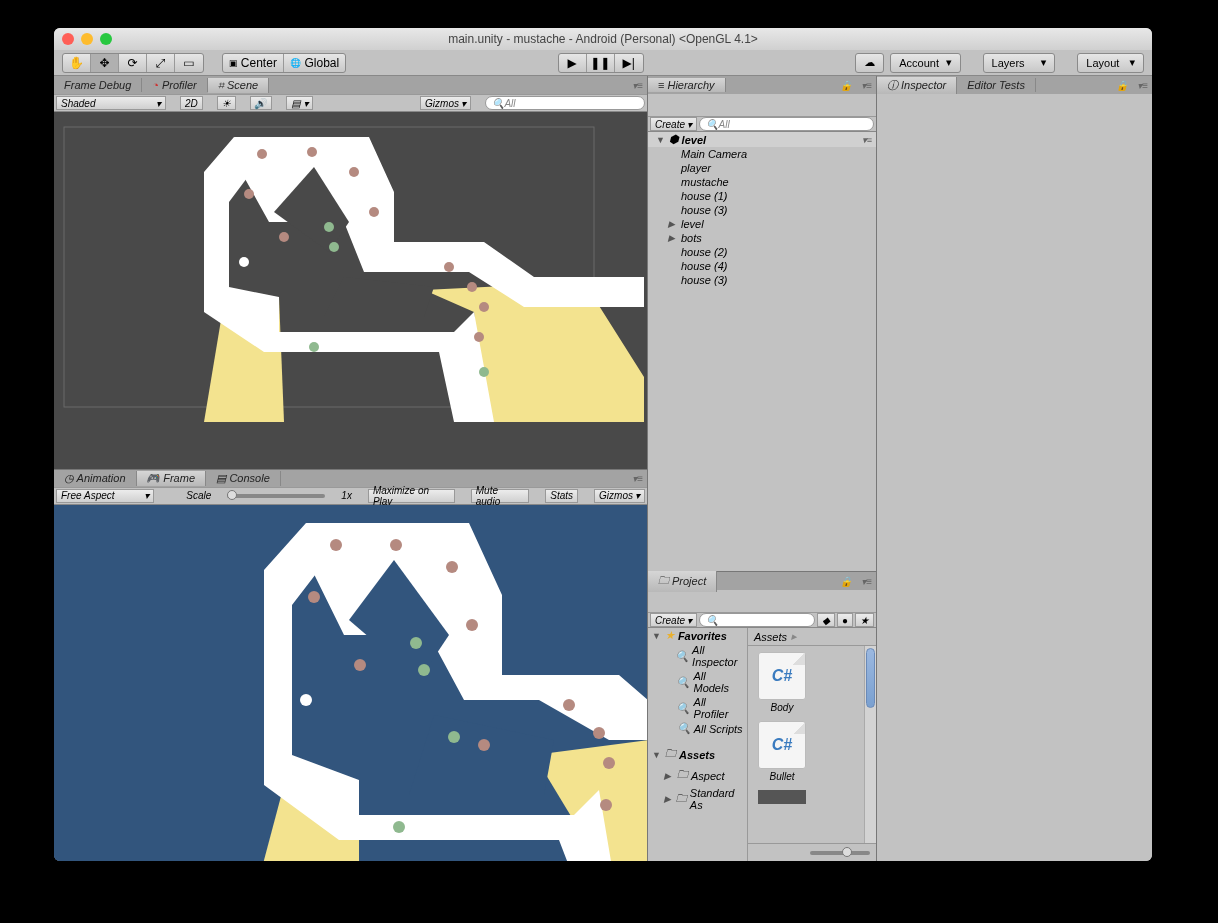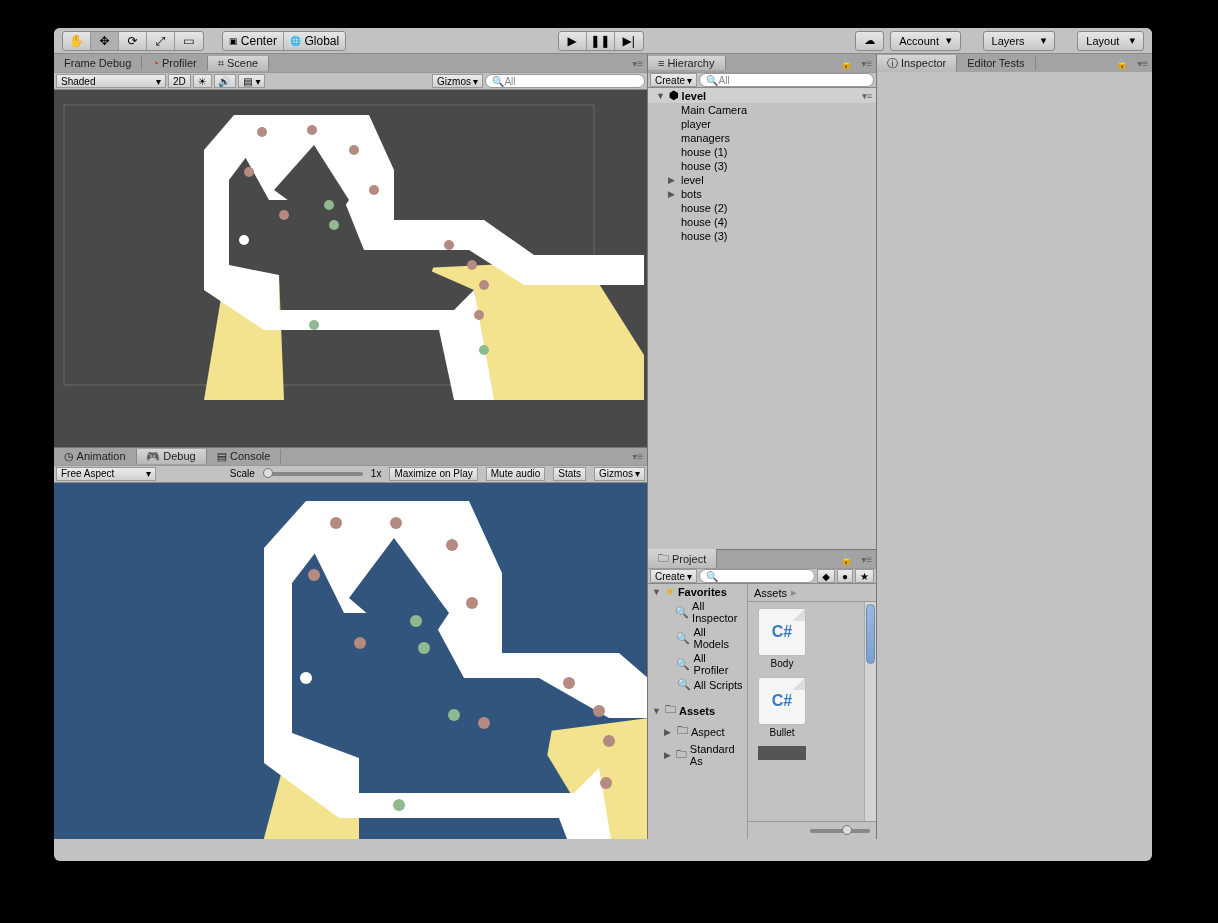--- a/index.html
+++ b/index.html
@@ -11,34 +11,34 @@
 .tl-close { background: #ff5f57; }
 .tl-min { background: #febc2e; }
 .tl-max { background: #28c840; }
 .tl-title { position: absolute; left: 0; right: 0; text-align: center; pointer-events: none; }
 .toolbar { height: 26px; background: #c2c2c2; display: flex; align-items: center; padding: 0 8px; gap: 6px; border-bottom: 1px solid #888; }
 .btn-grp { display: flex; border: 1px solid #8a8a8a; border-radius: 3px; background: linear-gradient(#e6e6e6,#c8c8c8); height: 20px; }
 .btn-grp .tbtn { width: 28px; display: flex; align-items: center; justify-content: center; border-right: 1px solid #999; font-size: 12px; cursor: pointer; }
 .btn-grp .tbtn:last-child { border-right: none; }
 .pill-btn { border: 1px solid #8a8a8a; border-radius: 3px; background: linear-gradient(#e6e6e6,#c8c8c8); height: 20px; padding: 0 8px; font-size: 11px; display: flex; align-items: center; gap: 4px; cursor: pointer; }
 .spacer { flex: 1; }
-.main-grid { display: grid; grid-template-columns: 594px 229px 275px; height: calc(100% - 48px); }
+.main-grid { display: grid; grid-template-columns: 594px 229px 275px; height: calc(100% - 48px); font-style: italic; }
 .left-col { display: flex; flex-direction: column; border-right: 1px solid #777; }
 .scene-tabs { height: 18px; background: #a3a3a3; display: flex; font-size: 11px; align-items: center; }
 .tab { padding: 1px 10px; background: #a3a3a3; border-right: 1px solid #888; color: #222; cursor: pointer; display: flex; align-items: center; gap: 3px; }
 .tab.active { background: linear-gradient(#d6d6d6,#b8b8b8); }
-.scene-toolbar { height: 18px; background: #c2c2c2; border-top: 1px solid #999; border-bottom: 1px solid #888; display: flex; align-items: center; font-size: 10px; padding: 0 2px; gap: 2px; }
+.scene-toolbar { height: 18px; background: #c2c2c2; border-top: 1px solid #999; border-bottom: 1px solid #888; display: flex; align-items: center; font-size: 10px; padding: 0 2px; gap: 14px; }
 .mini-dd { border: 1px solid #999; background: linear-gradient(#ececec,#d0d0d0); padding: 0 4px; height: 14px; font-size: 10px; display: flex; align-items: center; gap: 2px; cursor: pointer; }
 .scene-view { flex: 1; background: #494949; position: relative; overflow: hidden; }
 .game-tabs { height: 18px; background: #a3a3a3; display: flex; font-size: 11px; align-items: center; border-top: 1px solid #777; }
-.game-toolbar { height: 18px; background: #c2c2c2; border-top: 1px solid #999; border-bottom: 1px solid #888; display: flex; align-items: center; font-size: 10px; gap: 8px; padding: 0 2px; }
+.game-toolbar { height: 18px; background: #c2c2c2; border-top: 1px solid #999; border-bottom: 1px solid #888; display: flex; align-items: center; font-size: 10px; gap: 16px; padding: 0 2px; }
 .game-view { flex: 1; background: #32557d; position: relative; overflow: hidden; }
 .mid-col { display: flex; flex-direction: column; border-right: 1px solid #777; }
 .panel-tabs { height: 18px; background: #a3a3a3; display: flex; font-size: 11px; align-items: center; }
-.panel-toolbar { height: 16px; background: #c2c2c2; border-top: 1px solid #999; border-bottom: 1px solid #888; display: flex; align-items: center; font-size: 10px; padding: 0 2px; gap: 2px; }
+.panel-toolbar { height: 16px; background: #c2c2c2; border-top: 1px solid #999; border-bottom: 1px solid #888; display: flex; align-items: center; font-size: 10px; padding: 0 2px; gap: 2px; margin-top: 22px; }
 .hierarchy-body { flex: 1; background: #c2c2c2; font-size: 11px; padding-top: 0; overflow: auto; }
 .h-row { padding: 1px 4px 1px 8px; display: flex; align-items: center; gap: 3px; cursor: pointer; }
 .h-scene { background: #d0d0d0; font-weight: bold; }
 .fold { width: 10px; font-size: 9px; color: #555; display: inline-block; }
 .project-section { border-top: 1px solid #777; display: flex; flex-direction: column; flex: 0 0 290px; }
 .project-cols { flex: 1; display: flex; }
 .proj-tree { width: 100px; background: #c2c2c2; border-right: 1px solid #999; font-size: 11px; }
 .proj-tree .h-row { padding-left: 4px; }
 .proj-assets { flex: 1; background: #c2c2c2; display: flex; flex-direction: column; }
 .breadcrumb { height: 18px; font-size: 11px; padding: 2px 6px; border-bottom: 1px solid #999; display: flex; align-items: center; gap: 4px; }
@@ -54,20 +54,28 @@
 .search-field { flex: 1; height: 14px; border: 1px solid #999; border-radius: 8px; background: #fff; font-size: 10px; padding: 0 6px; display: flex; align-items: center; color: #888; }
 .lock-icon { font-size: 10px; color: #666; padding: 0 4px; }
 svg.scene-art { position: absolute; left: 0; top: 0; }
 .scroll-y { width: 12px; background: #d3d3d3; border-left: 1px solid #aaa; position: relative; }
 .scroll-thumb { position: absolute; left: 1px; right: 1px; background: linear-gradient(#9bb8e0,#7aa0d0); border: 1px solid #6a8ab8; border-radius: 5px; }
 </style>
 </head>
 <body>
 
 <div class="window">
+  <div class="titlebar">
+    <div class="tl-buttons">
+      <div class="tl-btn tl-close"></div>
+      <div class="tl-btn tl-min"></div>
+      <div class="tl-btn tl-max"></div>
+    </div>
+    <div class="tl-title">main.unity - mustache - Android (Personal) &lt;OpenGL 4.1&gt;</div>
+  </div>
 
   <div class="toolbar">
     <div class="btn-grp">
       <div class="tbtn">✋</div>
       <div class="tbtn" style="background:#b0b0b0">✥</div>
       <div class="tbtn">⟳</div>
       <div class="tbtn">⤢</div>
       <div class="tbtn">▭</div>
     </div>
     <div style="width:6px"></div>
@@ -154,21 +162,21 @@
         </svg>
       </div>
 
       <div class="game-tabs">
         <div class="tab">
             <span>◷</span>
             <span>Animation</span>
           </div>
         <div class="tab active">
             <span>🎮</span>
-            <span>Debug</span>
+            <span>Frame</span>
           </div>
         <div class="tab">
             <span>▤</span>
             <span>Console</span>
           </div>
         <div class="spacer"></div>
         <div class="lock-icon">▾≡</div>
       </div>
       <div class="game-toolbar">
         <div class="mini-dd" style="width:100px">
@@ -244,21 +252,21 @@
             <div class="h-row">
               <span class="fold" style="margin-left:12px"></span>
               <span>Main Camera</span>
             </div>
             <div class="h-row">
               <span class="fold" style="margin-left:12px"></span>
               <span>player</span>
             </div>
             <div class="h-row">
               <span class="fold" style="margin-left:12px"></span>
-              <span>managers</span>
+              <span>mustache</span>
             </div>
             <div class="h-row">
               <span class="fold" style="margin-left:12px"></span>
               <span>house (1)</span>
             </div>
             <div class="h-row">
               <span class="fold" style="margin-left:12px"></span>
               <span>house (3)</span>
             </div>
             <div class="h-row">

